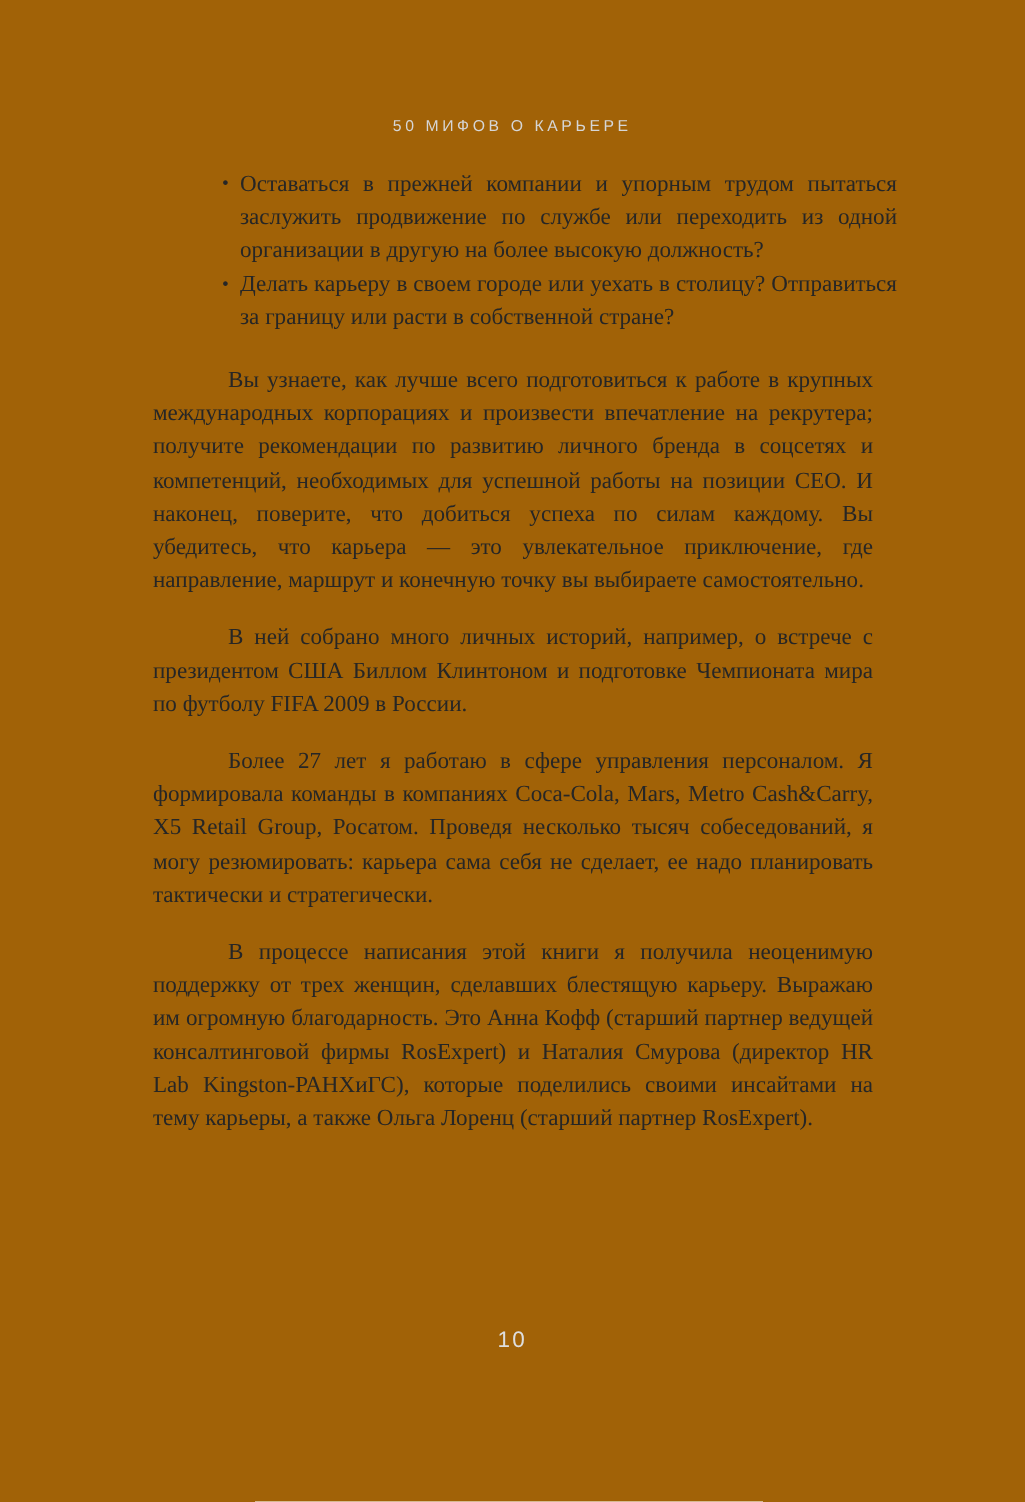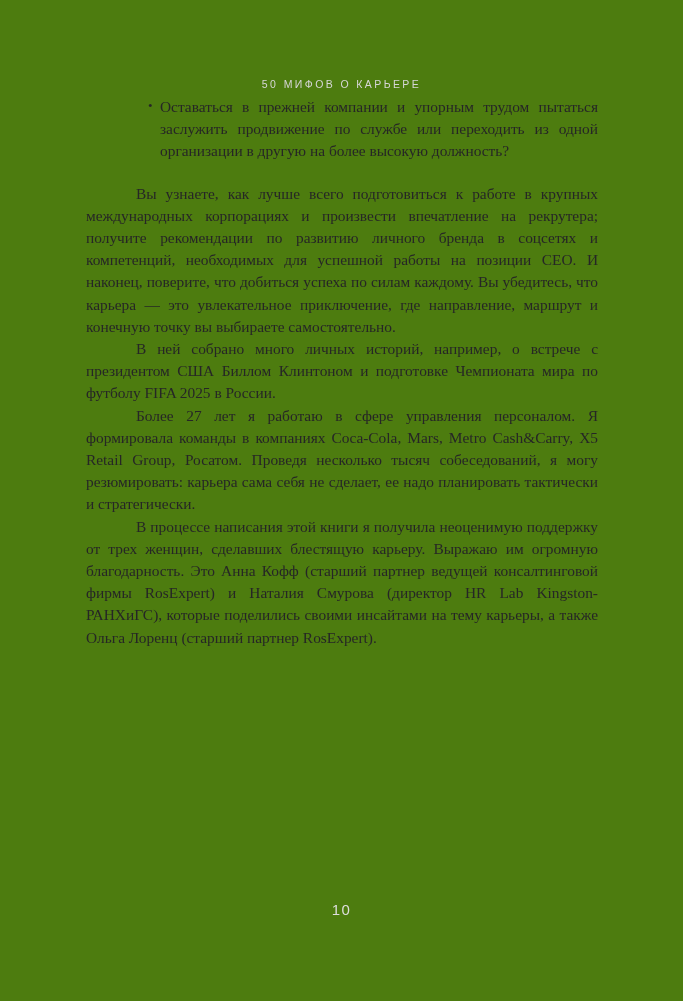--- a/index.html
+++ b/index.html
@@ -5,21 +5,21 @@
   html, body {
     margin: 0;
     padding: 0;
     background: #ffffff;
   }
   .page {
     position: relative;
     width: 683px;
     height: 1001px;
     margin: 0 auto;
-    background: #4d7c0f;
+    background: #a16207;
     overflow: hidden;
     font-family: "Liberation Serif", "DejaVu Serif", serif;
     color: #262626;
   }
 
   
   .running-head {
     position: absolute;
     top: 78px;
     left: 0;
@@ -30,21 +30,21 @@
     color: #d6d6d6;
     text-transform: uppercase;
     font-family: "Liberation Sans", "DejaVu Sans", sans-serif;
     white-space: nowrap;
   }
 
   
   .text-column {
     position: absolute;
     left: 86px;
-    top: 96px;
+    top: 112px;
     width: 512px;
   }
 
   
   .bullet-list {
     list-style: none;
     margin: 0;
     padding: 0;
   }
   .bullet-item {
@@ -64,59 +64,59 @@
     top: -1px;
     font-size: 13px;
     color: #262626;
   }
 
   
   .body-paragraphs {
     margin-top: 20px;
   }
   .para {
-    margin: 0;
+    margin: 16px;
     font-size: 15.4px;
     line-height: 22.2px;
     text-align: justify;
     text-justify: inter-word;
     text-indent: 50px;
     hyphens: manual;
   }
 
   
   .folio {
     position: absolute;
     top: 885px;
     left: 0;
     width: 683px;
     text-align: center;
     font-size: 15px;
     letter-spacing: 1.5px;
     color: #dedede;
     font-family: "Liberation Sans", "DejaVu Sans", sans-serif;
-    margin-top: 16px;
   }
 </style>
 </head>
 <body>
 
 <div class="page">
 
   <div class="running-head">50 мифов о карьере</div>
 
   <div class="text-column">
 
     <ul class="bullet-list">
       <li class="bullet-item">Оставаться в прежней компании и упорным трудом пытаться заслужить продвижение по службе или переходить из одной организации в другую на более высокую должность?</li>
+      <li class="bullet-item">Делать карьеру в своем городе или уехать в столицу? Отправиться за границу или расти в собственной стране?</li>
     </ul>
 
     <div class="body-paragraphs">
       <p class="para">Вы узнаете, как лучше всего подготовиться к работе в крупных международных корпорациях и произвести впечатление на рекрутера; получите рекомендации по развитию личного бренда в соцсетях и компетенций, необходимых для успешной работы на позиции CEO. И наконец, поверите, что добиться успеха по силам каждому. Вы убедитесь, что карьера — это увлекательное приключение, где направление, маршрут и конечную точку вы выбираете самостоятельно.</p>
-      <p class="para">В ней собрано много личных историй, например, о встрече с президентом США Биллом Клинтоном и подготовке Чемпионата мира по футболу FIFA 2025 в России.</p>
+      <p class="para">В ней собрано много личных историй, например, о встрече с президентом США Биллом Клинтоном и подготовке Чемпионата мира по футболу FIFA 2009 в России.</p>
       <p class="para">Более 27 лет я работаю в сфере управления персоналом. Я формировала команды в компаниях Coca-Cola, Mars, Metro Cash&amp;Carry, X5 Retail Group, Росатом. Проведя несколько тысяч собеседований, я могу резюмировать: карьера сама себя не сделает, ее надо планировать тактически и стратегически.</p>
       <p class="para">В процессе написания этой книги я получила неоценимую поддержку от трех женщин, сделавших блестящую карьеру. Выражаю им огромную благодарность. Это Анна Кофф (старший партнер ведущей консалтинговой фирмы RosExpert) и Наталия Смурова (директор HR Lab Kingston-РАНХиГС), которые поделились своими инсайтами на тему карьеры, а также Ольга Лоренц (старший партнер RosExpert).</p>
     </div>
 
   </div>
 
   <div class="folio">10</div>
 
 </div>
 

